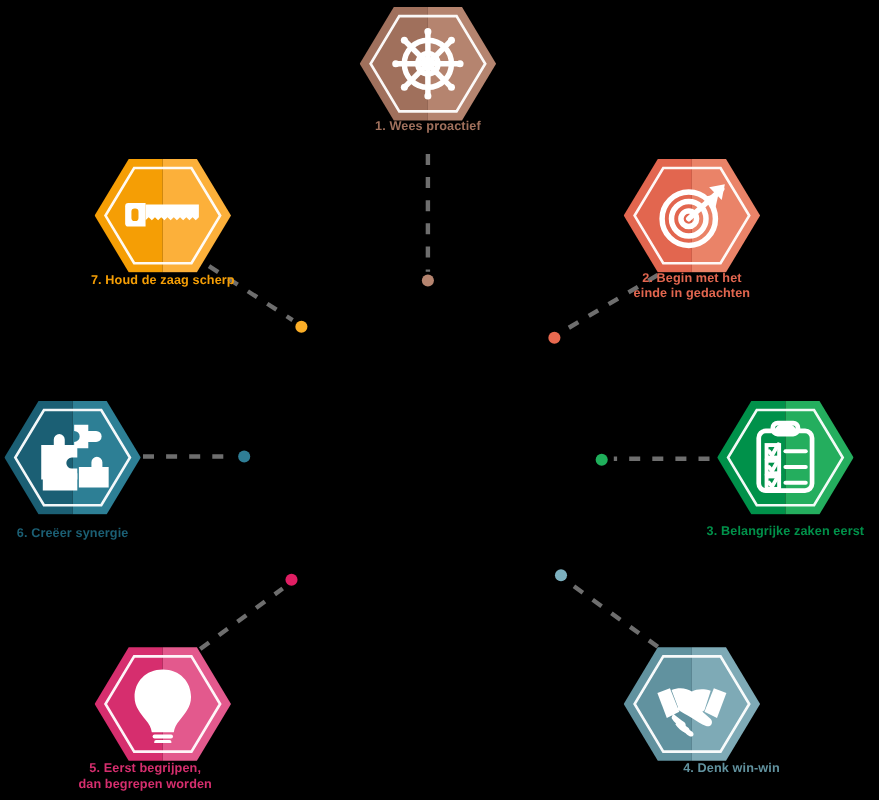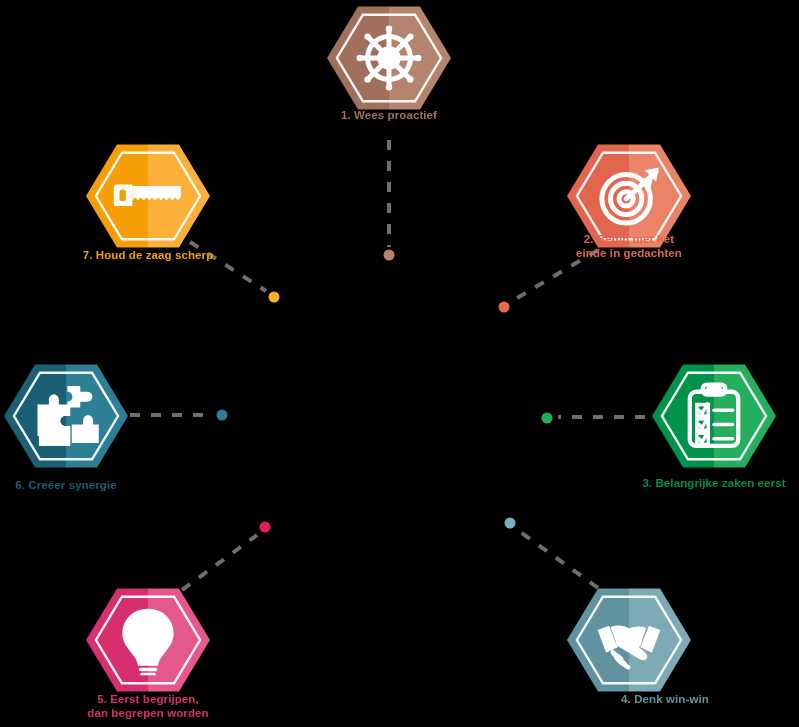--- a/index.html
+++ b/index.html
@@ -126,21 +126,21 @@
         <circle cx="46" cy="54" r="10"></circle>
       </g>
       <g stroke="#ffffff" stroke-width="7" stroke-linecap="round" fill="none">
         <line x1="46" y1="54" x2="88" y2="16"></line>
       </g>
       <path d="M72 14 L92 10 L88 30 Z" fill="#ffffff"></path>
       <path d="M66 26 L84 22 L80 40 Z" fill="#ffffff"></path>
           </svg>
     </div>
       </div>
-      <div class="label" style="left: 629px; top: 232px; color: rgb(226, 102, 79); width: 230px; margin-left: 0px;">2. Begin met het
+      <div class="label" style="left: 629px; top: 246px; color: rgb(226, 102, 79); width: 230px; margin-left: 0px;">2. Begin met het
 einde in gedachten</div>
       <div class="dot" style="left: 504px; top: 307px; width: 11px; height: 11px; background: rgb(232, 105, 79);"></div>
       <div class="hexwrap" style="left: 714px; top: 416px; transform: translate(-50%, -50%);">
     <svg class="hexsvg" width="132" height="132" viewBox="0 0 132 132">
       <defs>
         <clipPath id="clip-2">
               <polygon points="128.00,66.00 97.00,117.55 35.00,117.55 4.00,66.00 35.00,14.45 97.00,14.45"></polygon>
             </clipPath>
       </defs>
       <g clip-path="url(#clip-2)">
@@ -225,21 +225,21 @@
       <svg viewBox="0 0 100 100" width="71.3" height="71.3" xmlns="http://www.w3.org/2000/svg">
       <g fill="#ffffff">
         <path d="M50 6 C28 6 14 22 14 41 C14 54 22 62 28 70 C33 76 35 80 36 86
                  L64 86 C65 80 67 76 72 70 C78 62 86 54 86 41 C86 22 72 6 50 6 Z"></path>
         <rect x="37" y="89" width="26" height="5" rx="2.5"></rect>
         <rect x="39" y="96" width="22" height="5" rx="2.5"></rect>
       </g>
           </svg>
     </div>
       </div>
-      <div class="label" style="left: 148px; top: 692px; color: rgb(214, 46, 110); width: 230px; margin-left: 0px;">5. Eerst begrijpen,
+      <div class="label" style="left: 132px; top: 692px; color: rgb(214, 46, 110); width: 230px; margin-left: 0px;">5. Eerst begrijpen,
 dan begrepen worden</div>
       <div class="dot" style="left: 265px; top: 527px; width: 11px; height: 11px; background: rgb(224, 30, 99);"></div>
       <div class="hexwrap" style="left: 66px; top: 416px; transform: translate(-50%, -50%);">
     <svg class="hexsvg" width="132" height="132" viewBox="0 0 132 132">
       <defs>
         <clipPath id="clip-5">
               <polygon points="128.00,66.00 97.00,117.55 35.00,117.55 4.00,66.00 35.00,14.45 97.00,14.45"></polygon>
             </clipPath>
       </defs>
       <g clip-path="url(#clip-5)">

